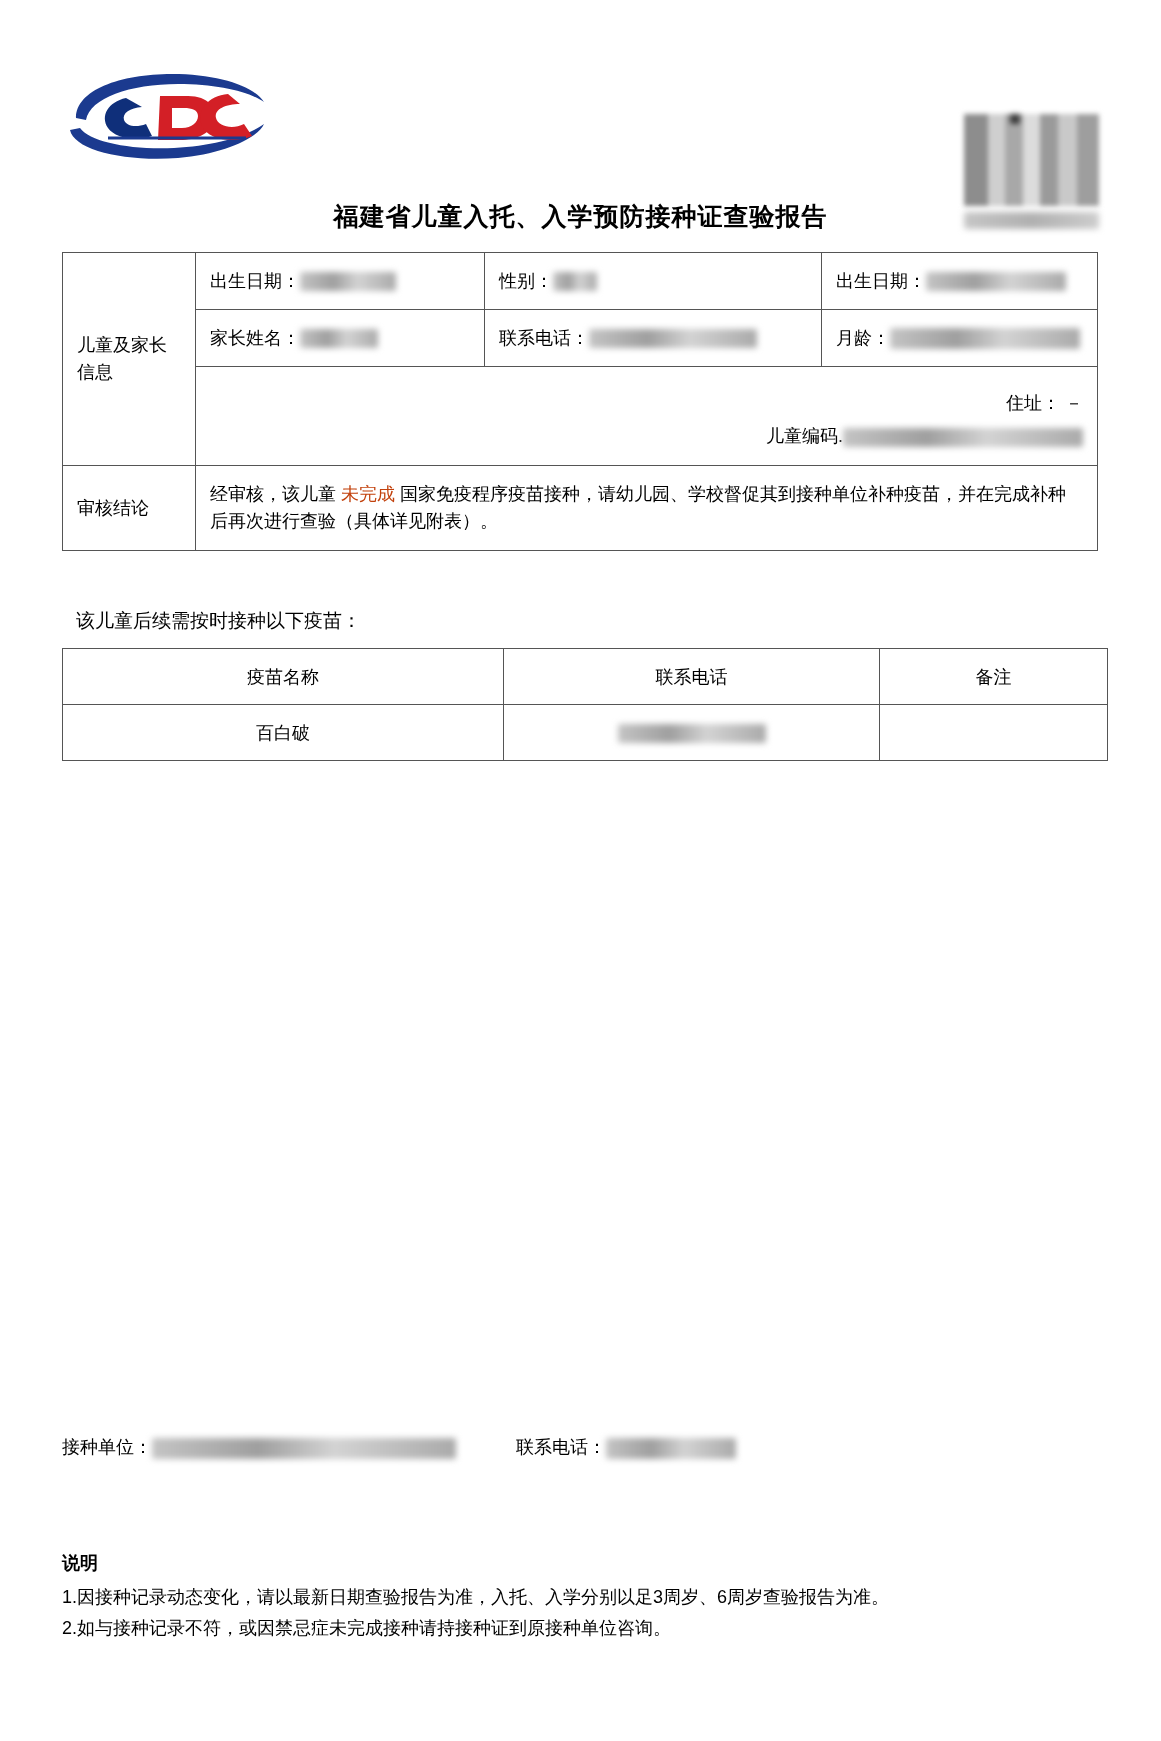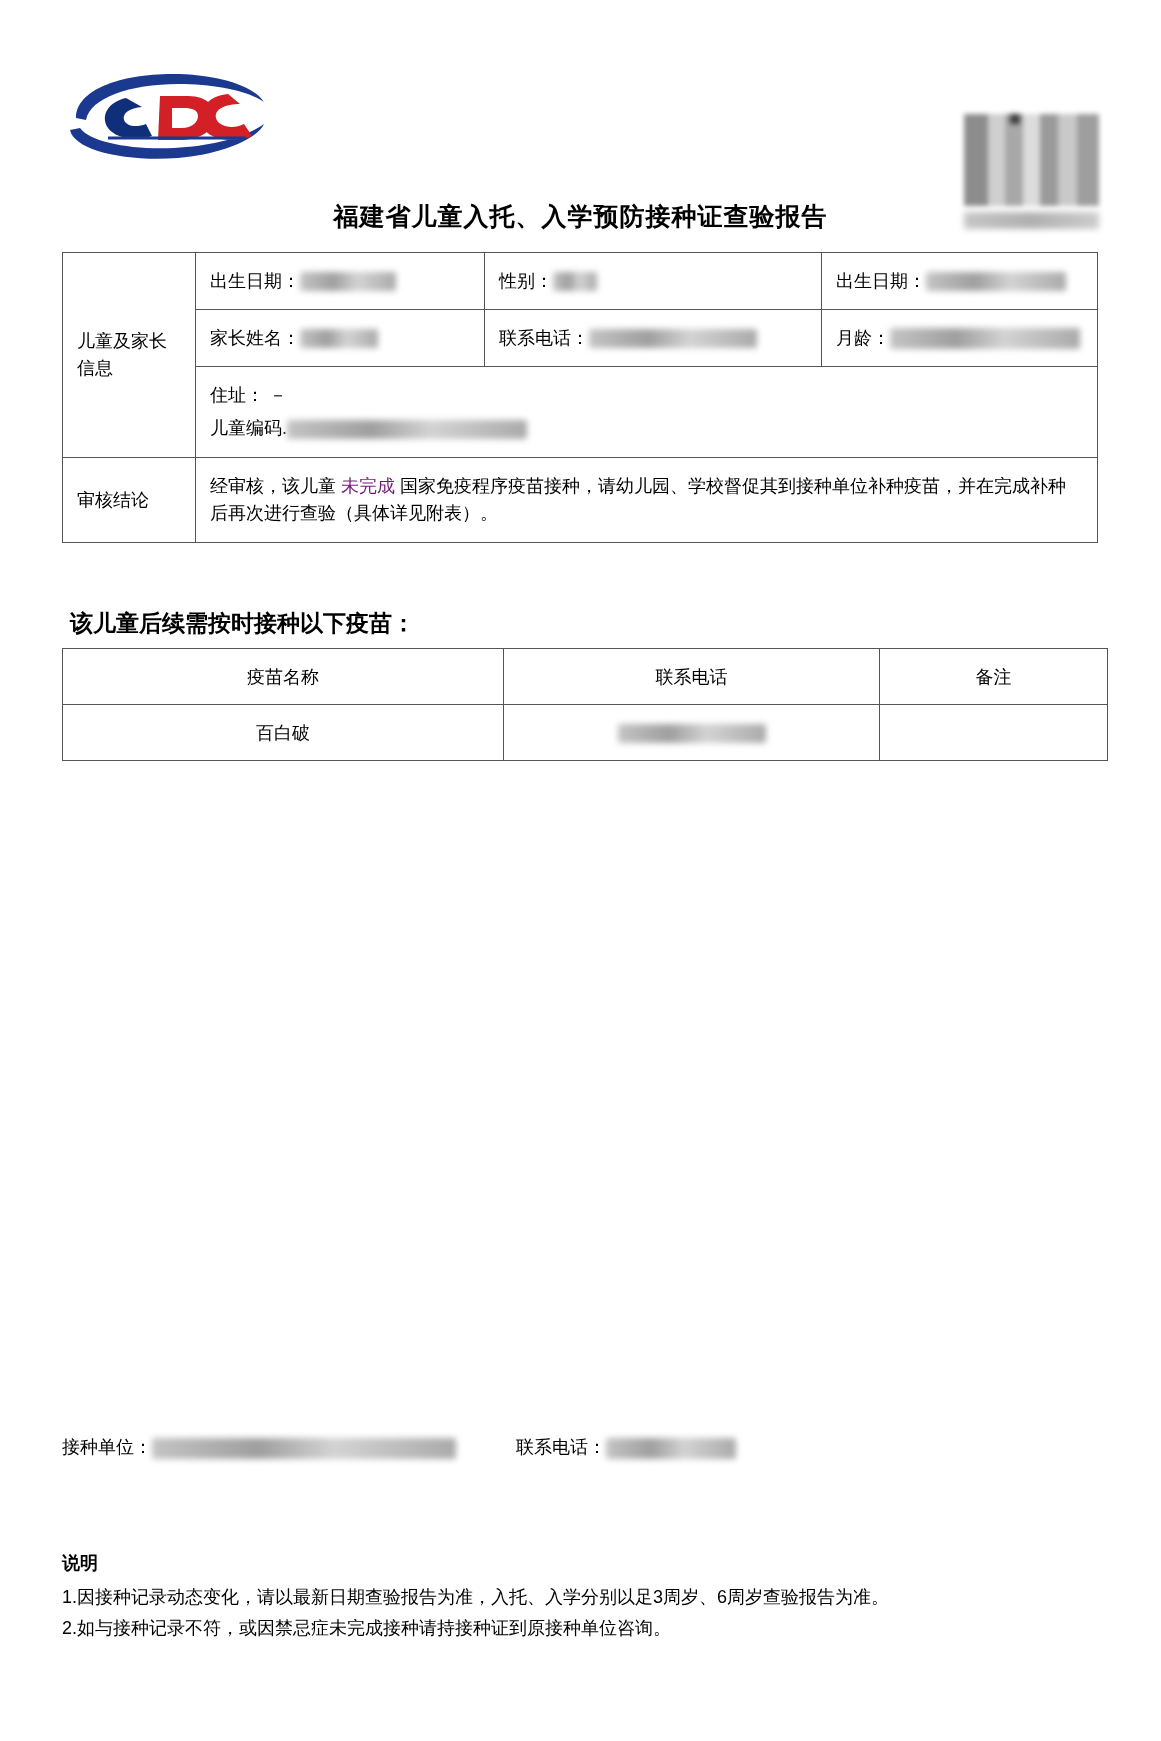--- a/index.html
+++ b/index.html
@@ -102,29 +102,29 @@
   .redact {
     display: inline-block;
     vertical-align: middle;
     height: 19px;
     border-radius: 2px;
     filter: blur(3.2px);
     background: linear-gradient(90deg,#c4c4c4,#9f9f9f 35%,#d3d3d3 60%,#aaaaaa);
   }
   .redact.tall { height: 21px; }
   .conclusion-cell { line-height: 1.85; padding: 10px 14px; }
-  .warn { color: #701a75; }
+  .warn { color: #c2410c; }
 
   
   .sub-title {
     position: absolute;
-    left: 70px;
+    left: 76px;
     top: 608px;
-    font-size: 23px;
-    font-weight: bold;
+    font-size: 19px;
+    font-weight: normal;
   }
 
   
   .vac-table {
     position: absolute;
     left: 62px;
     top: 648px;
     width: 1036px;
     border-collapse: collapse;
     table-layout: fixed;
@@ -205,21 +205,21 @@
         <span>家长姓名：</span><span class="redact" style="width:78px"></span>
       </td>
       <td>
         <span>联系电话：</span><span class="redact" style="width:168px"></span>
       </td>
       <td>
         <span>月龄：</span><span class="redact tall" style="width:190px"></span>
       </td>
     </tr>
     <tr>
-      <td colspan="3" style="height:90px; padding-top:0;">
+      <td colspan="3" style="height:90px; padding-top:8px;text-align:right;">
         <div><span>住址： －</span></div>
         <div style="margin-top:6px;">
           <span>儿童编码.</span><span class="redact" style="width:240px"></span>
         </div>
       </td>
     </tr>
     <tr>
       <td class="label-cell">审核结论</td>
       <td colspan="3" class="conclusion-cell" style="height:84px;">
         <span>经审核，该儿童</span>

